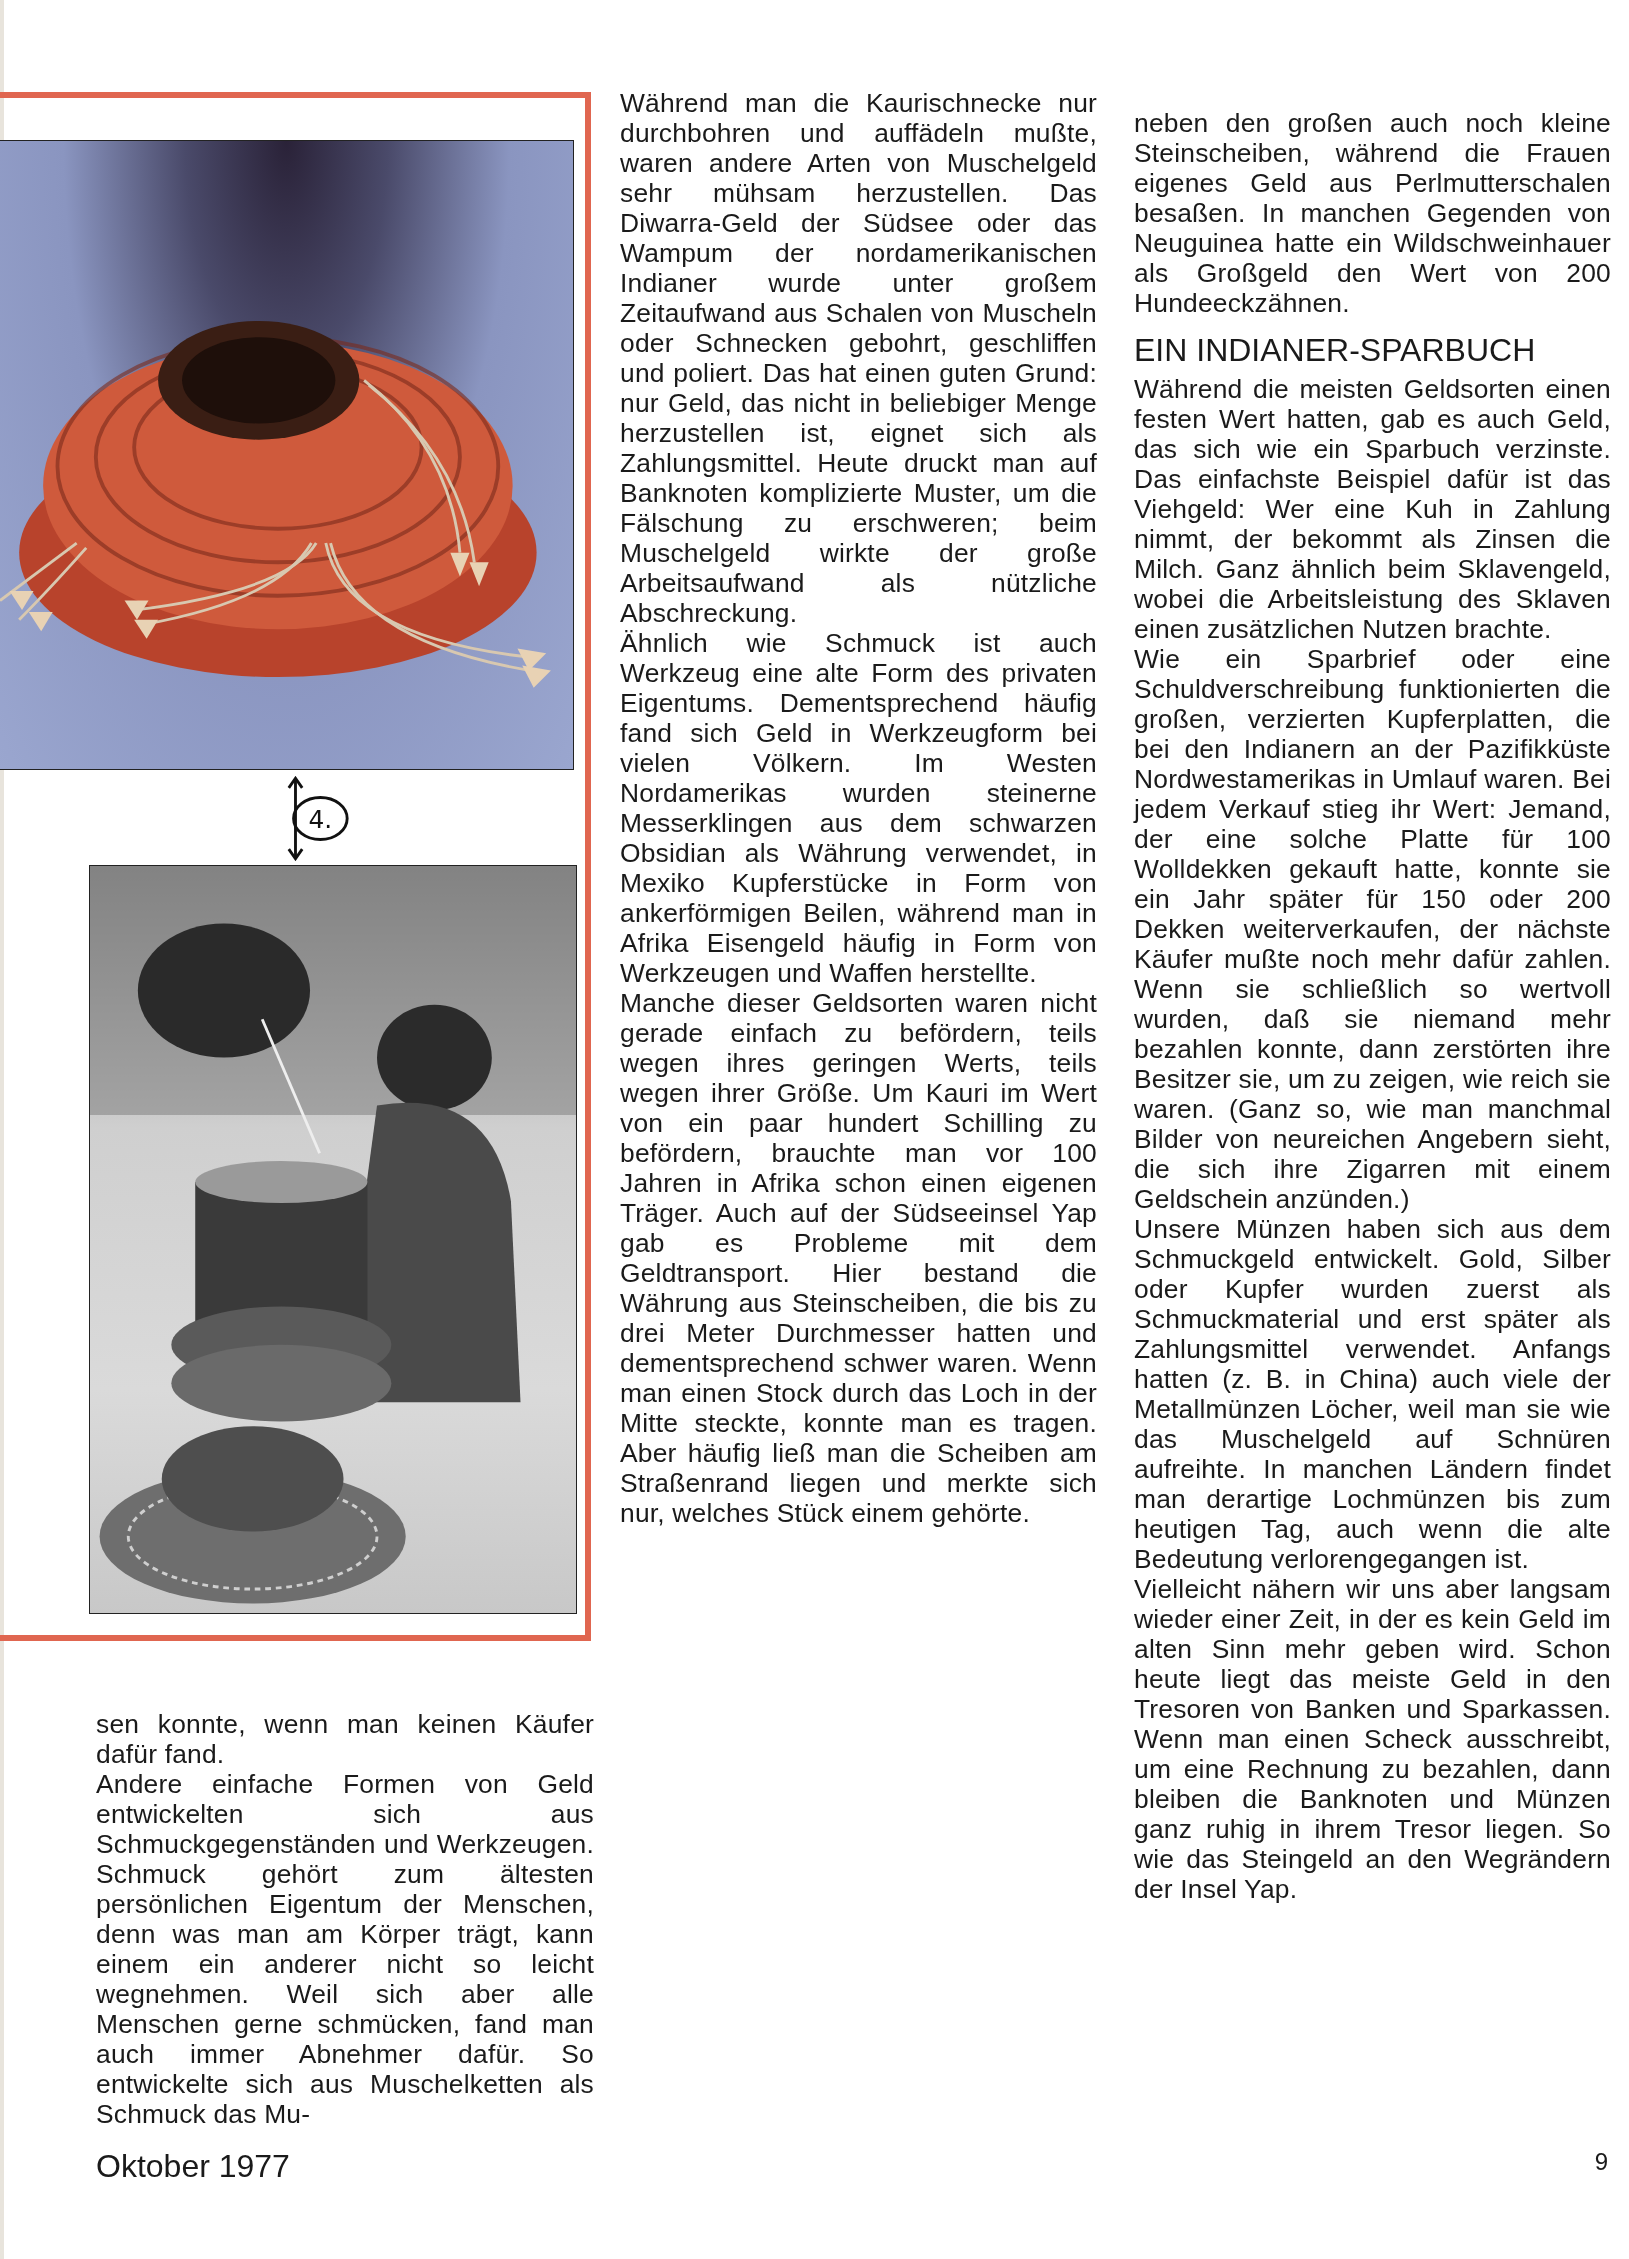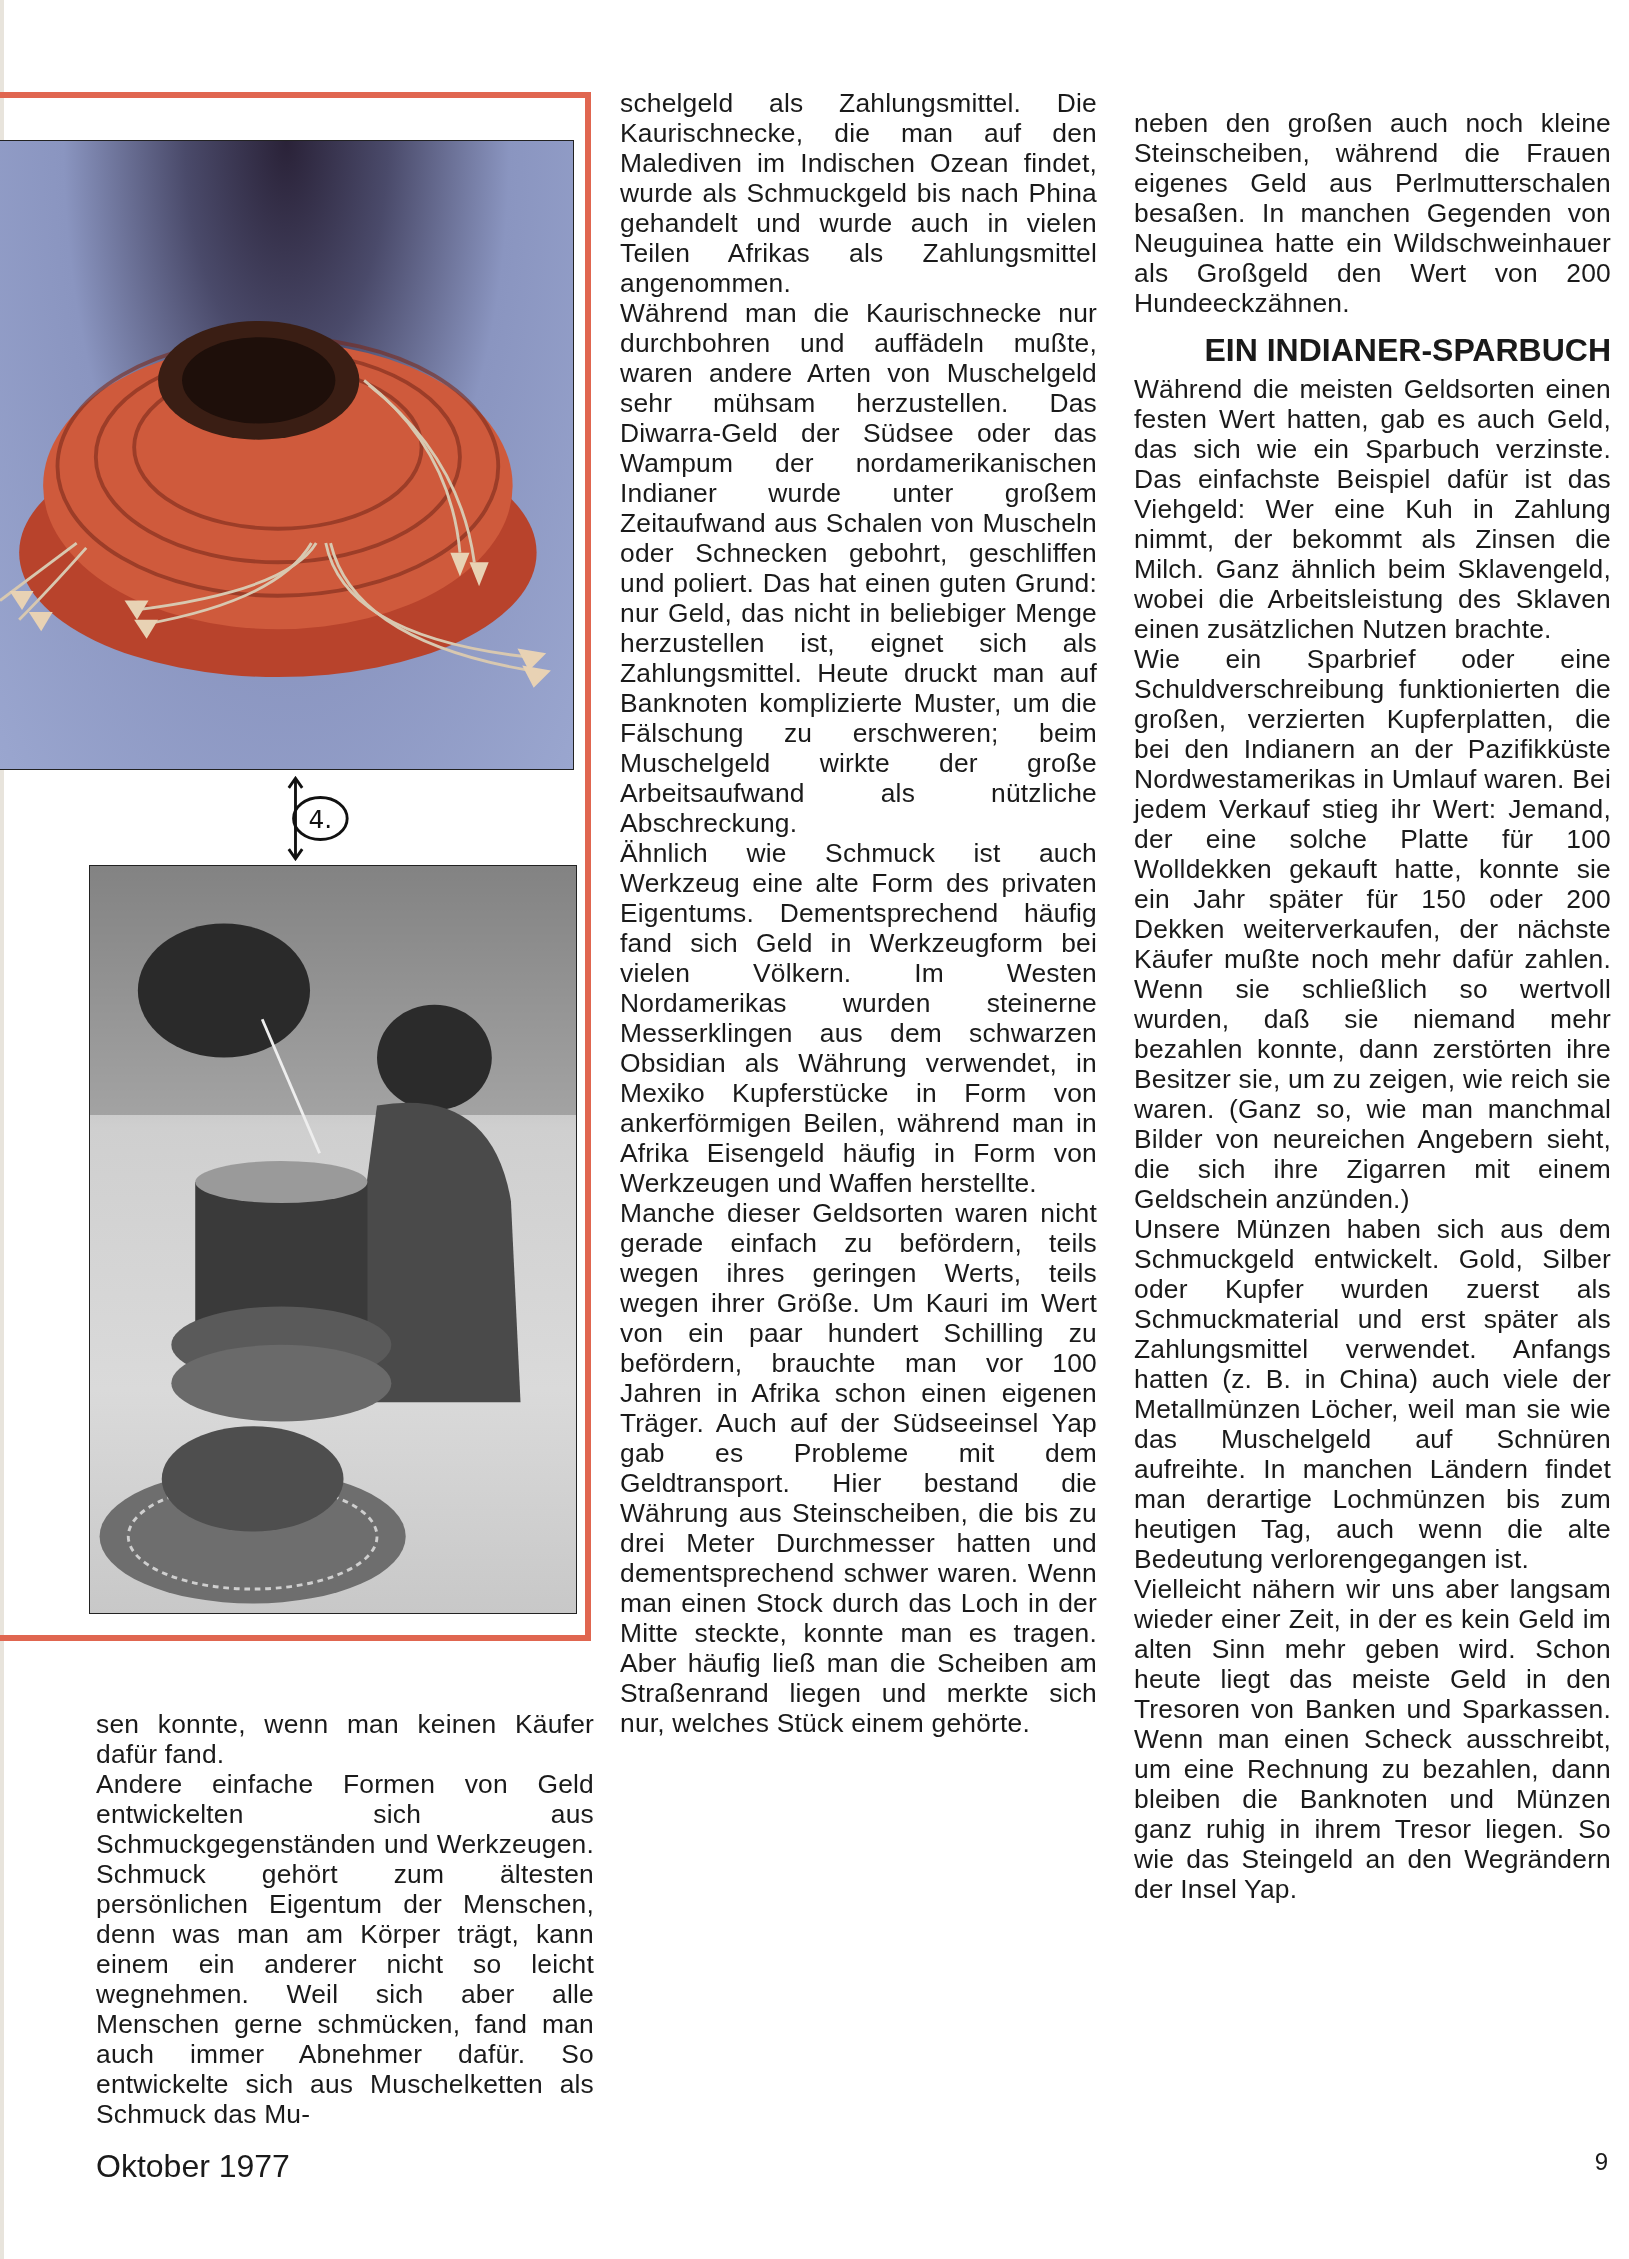--- a/index.html
+++ b/index.html
@@ -21,22 +21,22 @@
               border: 1.9px solid #222; box-sizing: border-box; overflow: hidden;
               background: linear-gradient(180deg, #8c8c8c 0%, #cfcfcf 35%, #dadada 70%, #c8c8c8 100%); }
   .photo-bw svg { position: absolute; left: 0; top: 0; width: 100%; height: 100%; }
 
   .col { position: absolute; font-size: 26.4px; line-height: 30px; text-align: justify;
          hyphens: none; letter-spacing: 0.2px; }
   .col p { margin: 0; }
   .col1 { left: 96px; top: 1679px; width: 498px; margin-top: 30px; }
   .col2 { left: 620px; top: 88px; width: 477px; }
   .col3 { left: 1134px; top: 88px; width: 477px; margin-top: 20px; }
-  .col h2 { margin: 15.4px 0 5.8px 0; font-size: 32px; line-height: 35px; font-weight: bold;
-            letter-spacing: 0; text-align: right; }
+  .col h2 { margin: 15.4px 0 5.8px 0; font-size: 32px; line-height: 35px; font-weight: normal;
+            letter-spacing: 0; text-align: left; }
 
   .footer-left { position: absolute; left: 96px; top: 2148px; font-size: 32px; }
   .footer-right { position: absolute; right: 21px; top: 2148px; font-size: 24px; }
 </style>
 </head>
 <body>
 
 <div class="left-edge"></div>
 
 <div class="frame"></div>
@@ -99,21 +99,20 @@
     <line x1="180" y1="160" x2="240" y2="300" stroke="#eee" stroke-width="3"></line>
   </svg>
 </div>
 
 <div class="col col1">
   <p>sen konnte, wenn man keinen Käufer dafür fand.</p>
   <p>Andere einfache Formen von Geld entwickelten sich aus Schmuckgegenständen und Werkzeugen. Schmuck gehört zum ältesten persönlichen Eigentum der Menschen, denn was man am Körper trägt, kann einem ein anderer nicht so leicht wegnehmen. Weil sich aber alle Menschen gerne schmücken, fand man auch immer Abnehmer dafür. So entwickelte sich aus Muschelketten als Schmuck das Mu-</p>
 </div>
 
 <div class="col col2">
-  <p>schelgeld als Zahlungsmittel. Die Kaurischnecke, die man auf den Malediven im Indischen Ozean findet, wurde als Schmuckgeld bis nach Phina gehandelt und wurde auch in vielen Teilen Afrikas als Zahlungsmittel angenommen.</p>
   <p>Während man die Kaurischnecke nur durchbohren und auffädeln mußte, waren andere Arten von Muschelgeld sehr mühsam herzustellen. Das Diwarra-Geld der Südsee oder das Wampum der nordamerikanischen Indianer wurde unter großem Zeitaufwand aus Schalen von Muscheln oder Schnecken gebohrt, geschliffen und poliert. Das hat einen guten Grund: nur Geld, das nicht in beliebiger Menge herzustellen ist, eignet sich als Zahlungsmittel. Heute druckt man auf Banknoten komplizierte Muster, um die Fälschung zu erschweren; beim Muschelgeld wirkte der große Arbeitsaufwand als nützliche Abschreckung.</p>
   <p>Ähnlich wie Schmuck ist auch Werkzeug eine alte Form des privaten Eigentums. Dementsprechend häufig fand sich Geld in Werkzeugform bei vielen Völkern. Im Westen Nordamerikas wurden steinerne Messerklingen aus dem schwarzen Obsidian als Währung verwendet, in Mexiko Kupferstücke in Form von ankerförmigen Beilen, während man in Afrika Eisengeld häufig in Form von Werkzeugen und Waffen herstellte.</p>
   <p>Manche dieser Geldsorten waren nicht gerade einfach zu befördern, teils wegen ihres geringen Werts, teils wegen ihrer Größe. Um Kauri im Wert von ein paar hundert Schilling zu befördern, brauchte man vor 100 Jahren in Afrika schon einen eigenen Träger. Auch auf der Südseeinsel Yap gab es Probleme mit dem Geldtransport. Hier bestand die Währung aus Steinscheiben, die bis zu drei Meter Durchmesser hatten und dementsprechend schwer waren. Wenn man einen Stock durch das Loch in der Mitte steckte, konnte man es tragen. Aber häufig ließ man die Scheiben am Straßenrand liegen und merkte sich nur, welches Stück einem gehörte.</p>
 </div>
 
 <div class="col col3">
   <p>neben den großen auch noch kleine Steinscheiben, während die Frauen eigenes Geld aus Perlmutterschalen besaßen. In manchen Gegenden von Neuguinea hatte ein Wildschweinhauer als Großgeld den Wert von 200 Hundeeckzähnen.</p>
   <h2>EIN INDIANER-SPARBUCH</h2>
   <p>Während die meisten Geldsorten einen festen Wert hatten, gab es auch Geld, das sich wie ein Sparbuch verzinste. Das einfachste Beispiel dafür ist das Viehgeld: Wer eine Kuh in Zahlung nimmt, der bekommt als Zinsen die Milch. Ganz ähnlich beim Sklavengeld, wobei die Arbeitsleistung des Sklaven einen zusätzlichen Nutzen brachte.</p>
   <p>Wie ein Sparbrief oder eine Schuldverschreibung funktionierten die großen, verzierten Kupferplatten, die bei den Indianern an der Pazifikküste Nordwestamerikas in Umlauf waren. Bei jedem Verkauf stieg ihr Wert: Jemand, der eine solche Platte für 100 Wolldekken gekauft hatte, konnte sie ein Jahr später für 150 oder 200 Dekken weiterverkaufen, der nächste Käufer mußte noch mehr dafür zahlen. Wenn sie schließlich so wertvoll wurden, daß sie niemand mehr bezahlen konnte, dann zerstörten ihre Besitzer sie, um zu zeigen, wie reich sie waren. (Ganz so, wie man manchmal Bilder von neureichen Angebern sieht, die sich ihre Zigarren mit einem Geldschein anzünden.)</p>

